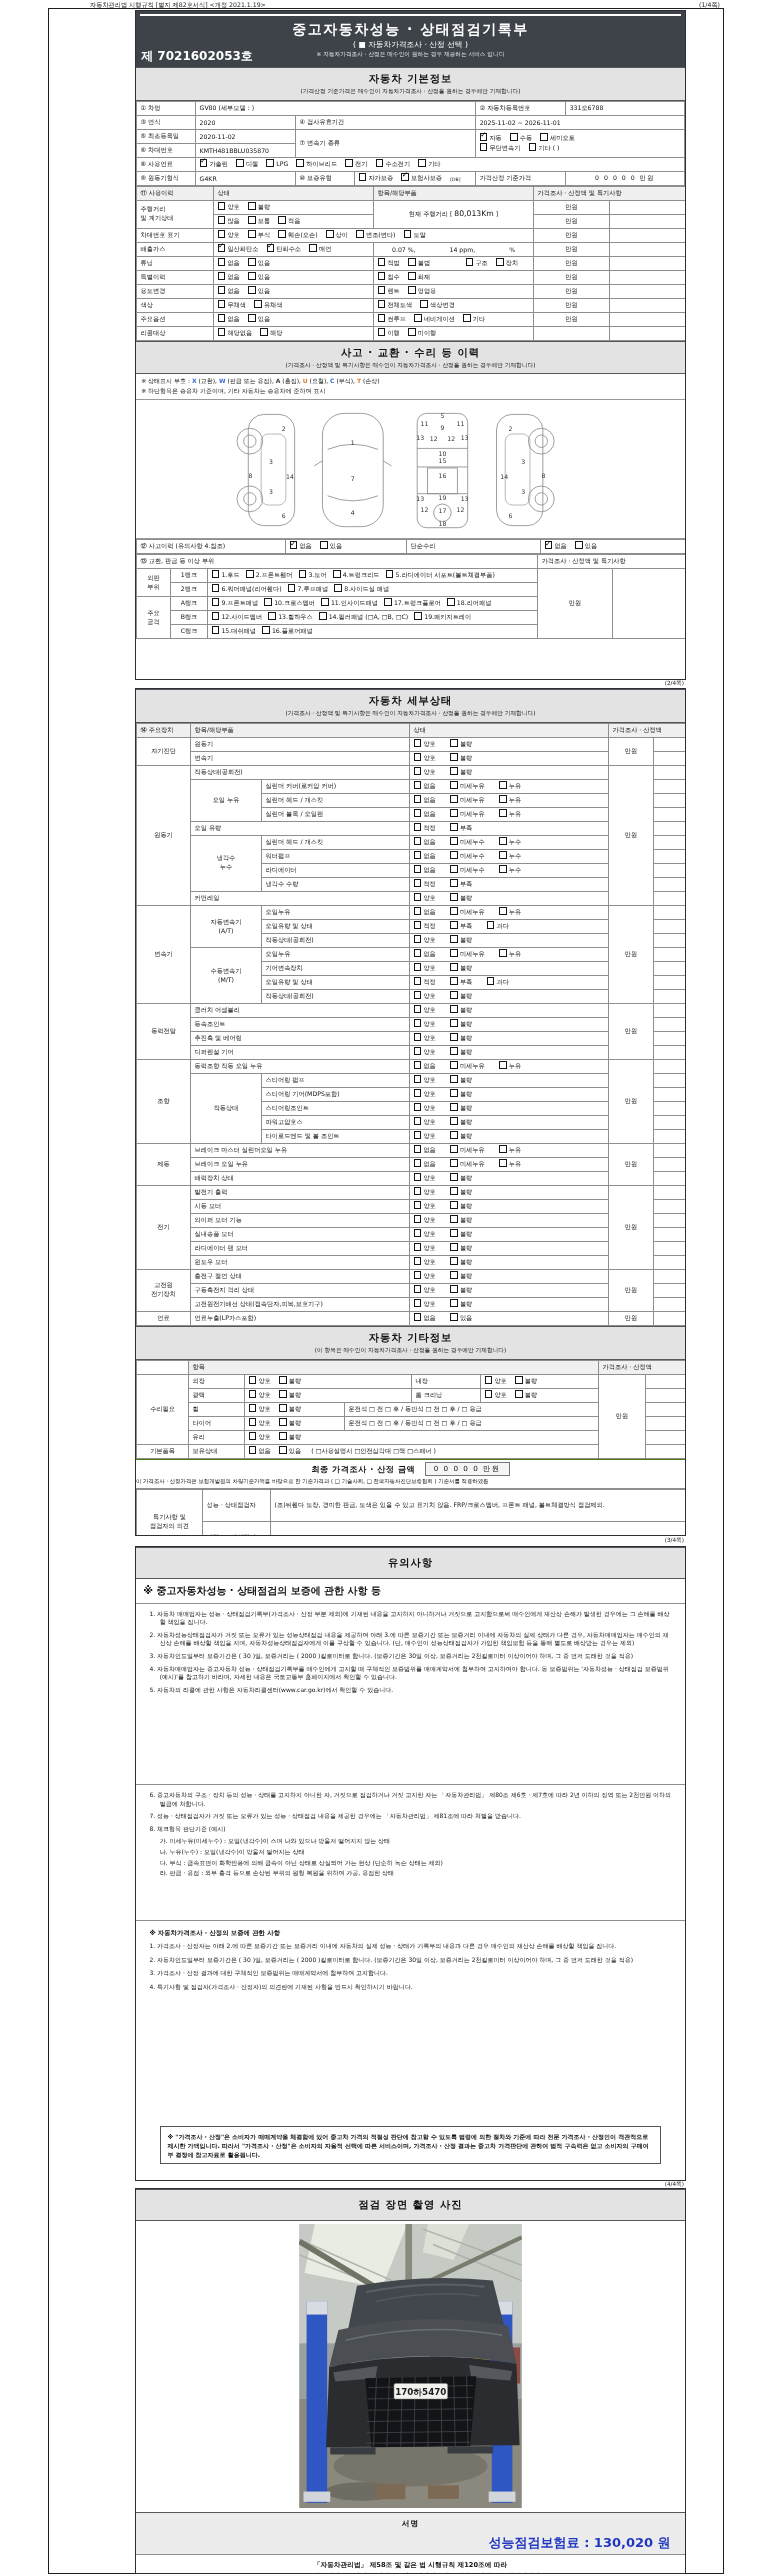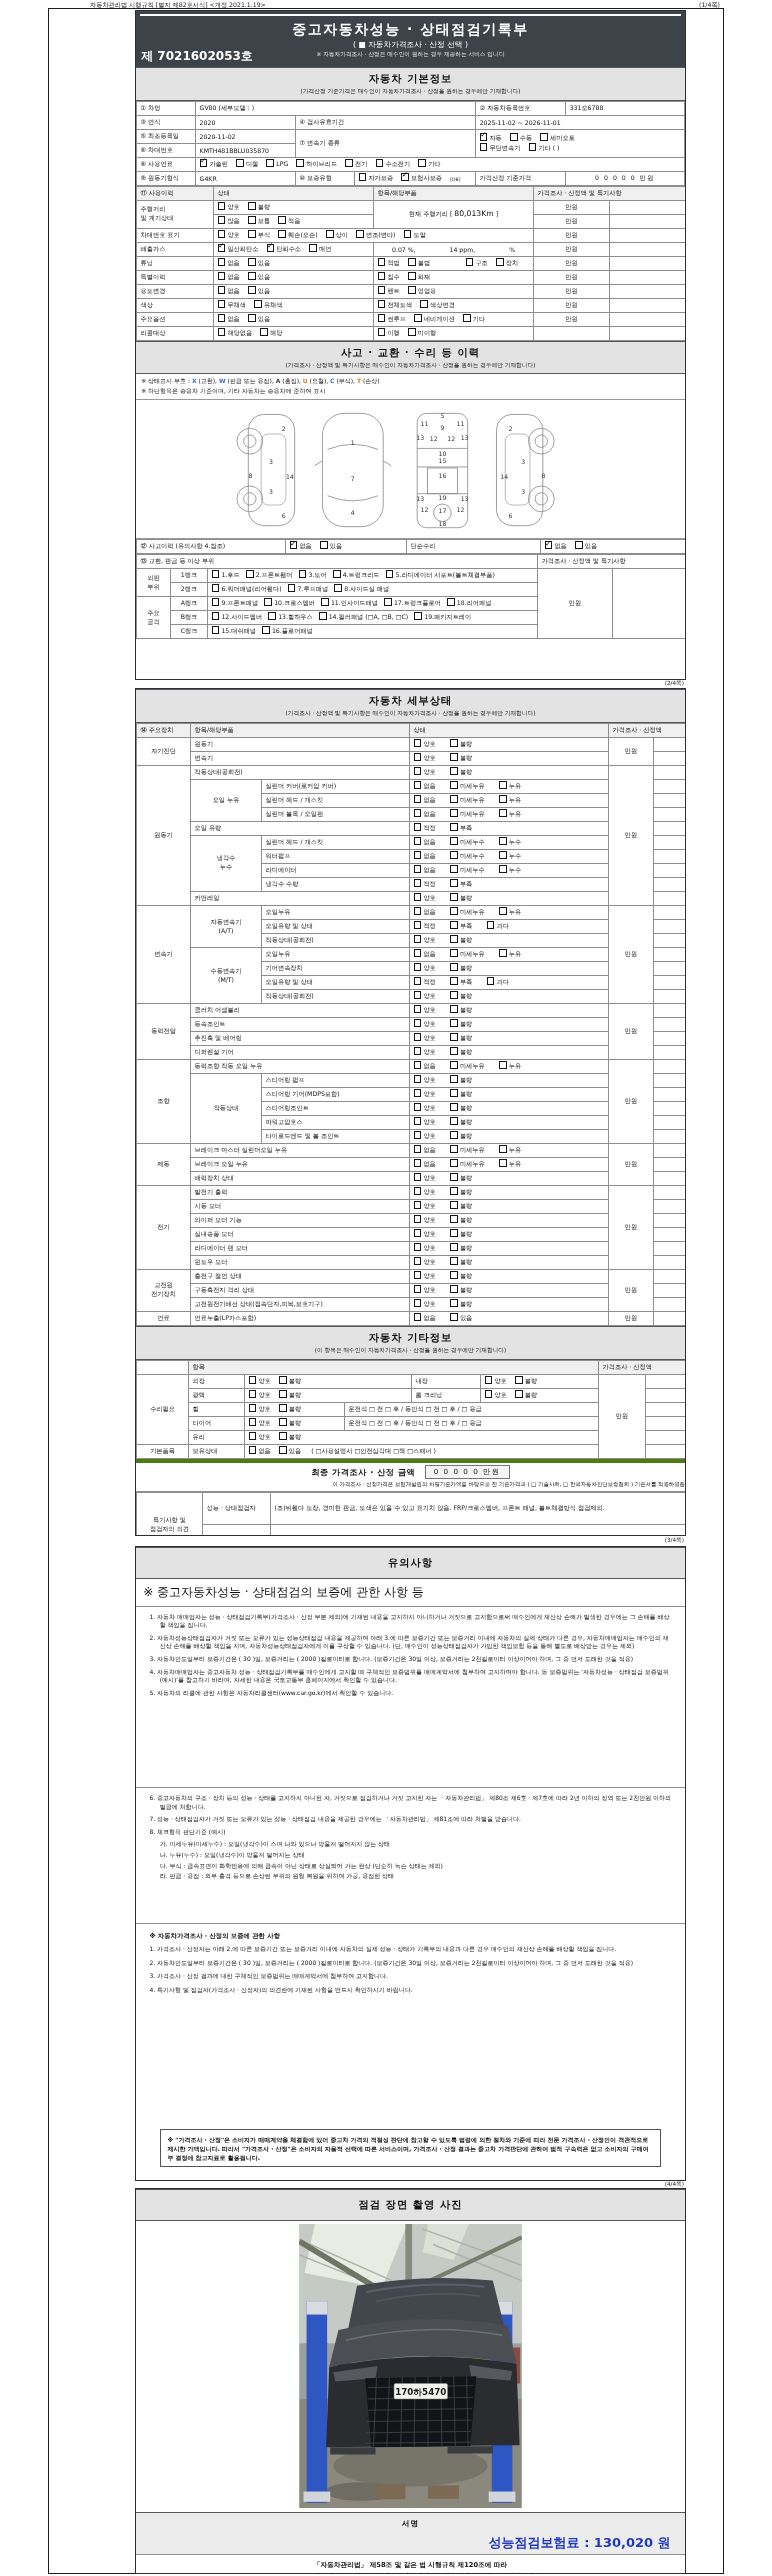--- a/index.html
+++ b/index.html
@@ -39,29 +39,29 @@
   .cb{display:inline-block;width:5.7px;height:5.7px;border:1px solid #161616;vertical-align:-0.5px;margin-right:2.1px;position:relative;background:#fff}
   .cb.on::after{content:"\2713";position:absolute;left:-0.5px;top:-3.6px;font-size:7.7px;font-weight:bold;color:#000}
   .emv{display:flex;justify-content:space-between;padding:0 14.4px}
   .splitv{display:flex;justify-content:space-between;padding-right:3.1px}
   .legend{font-size:6px;padding:3.1px 5.2px 0}
   .legend2{font-size:6px;padding:1px 5.2px 2.6px;border-bottom:0.5px solid #999}
   .diagram{height:138px;border-bottom:0.5px solid #999;position:relative}
   .rankcell .opt{margin-right:6.2px}
   .rankcell{white-space:normal}
   
-  .finalprice{border-top:4px solid #4d7c0f;border-bottom:0.5px solid #8e8e8e;padding:2.6px 0 3.1px;text-align:right}
+  .finalprice{border-top:1px solid #4d7c0f;border-bottom:0.5px solid #8e8e8e;padding:2.6px 0 3.1px;text-align:left}
   .fp1{display:flex;justify-content:center;align-items:center;gap:9.3px}
   .fpl{font-size:8.2px;font-weight:bold;letter-spacing:0.5px}
   .fpv{border:0.5px solid #777;background:#f5f5f5;padding:1px 8.2px;font-size:7.2px;letter-spacing:1.5px}
   .fp2{font-size:5.4px;margin-top:2.1px}
   .rtext{white-space:normal;font-size:6.2px;line-height:8.8px}
   
   #notices-body{font-size:6px}
-  .nhead{font-weight:normal;font-size:12px;padding:4.6px 7.2px;border-bottom:0.5px solid #8e8e8e}
+  .nhead{font-weight:bold;font-size:10px;padding:4.6px 7.2px;border-bottom:0.5px solid #8e8e8e}
   .nhead2{font-weight:bold;font-size:6.4px;margin:2.1px 0 4.1px}
   .nrow{border-bottom:0.5px solid #8e8e8e;padding:5.2px 13.4px;line-height:8.5px}
   .nrow.last{border-bottom:none;display:flex;flex-direction:column;min-height:242px}
   .ni{margin:1px 0 4.1px;padding-left:10.3px;text-indent:-10.3px}
   .ns{margin:0 0 2.1px;padding-left:18.5px;text-indent:-8.2px}
   .nn{font-weight:normal}
   .disc{border:1px solid #555;margin:7.2px 10.3px 4.1px;padding:4.6px 6.7px;font-size:6px;font-weight:bold;line-height:9px;margin-top:auto}
   
   .photowrap{height:291px;display:flex;justify-content:center;align-items:flex-start;padding-top:3.1px;box-sizing:border-box}
   .signband{background:#ececec;border-top:1px solid #54575c;border-bottom:0.5px solid #8e8e8e;height:41px;position:relative}

